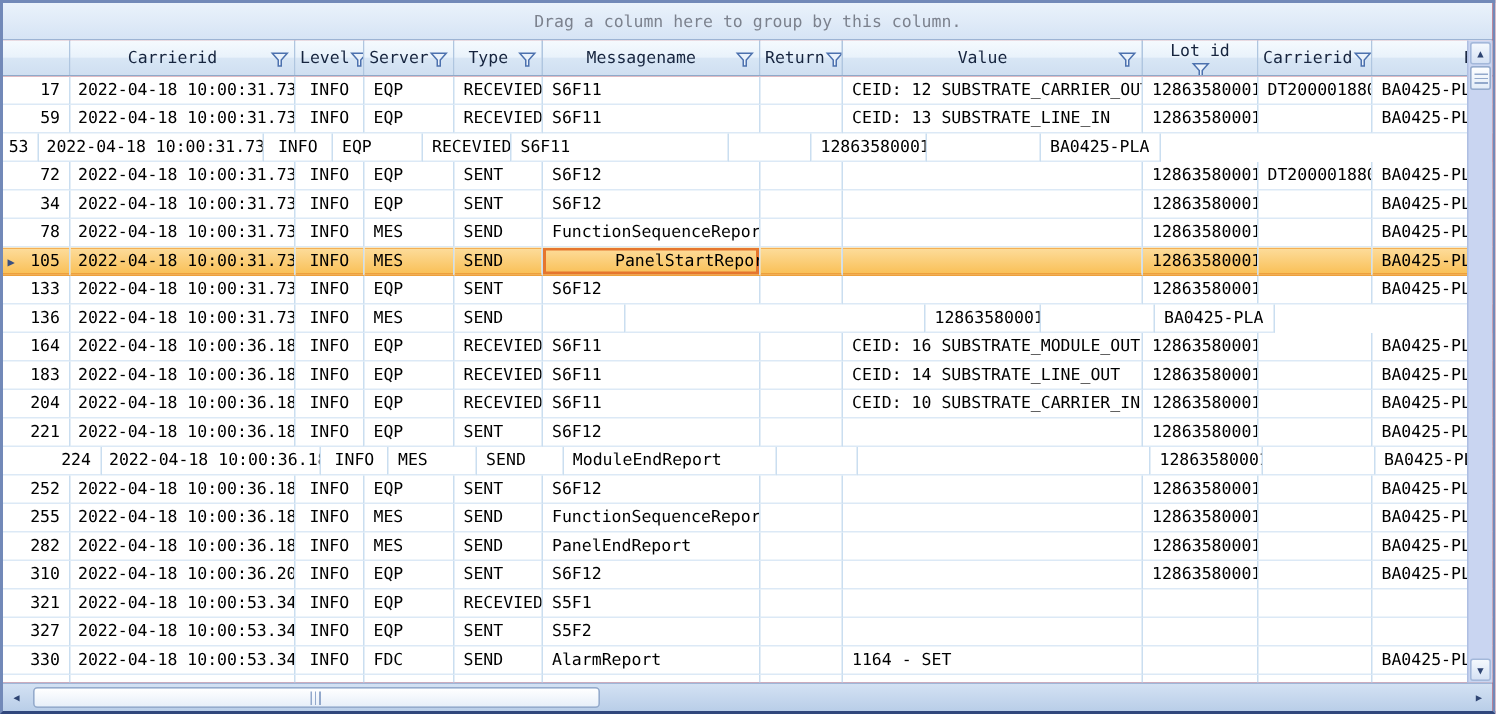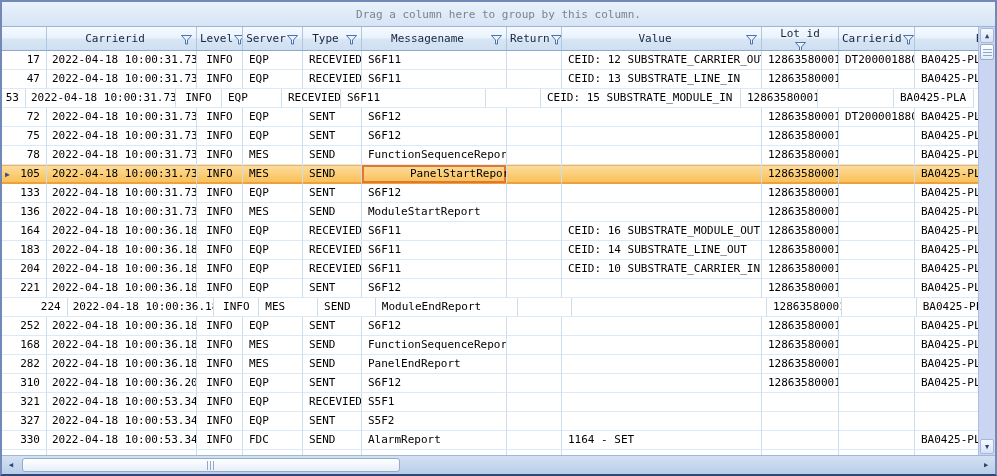--- a/index.html
+++ b/index.html
@@ -226,60 +226,59 @@
         <div class="cell c-server" style="width: 60px;">EQP</div>
         <div class="cell c-type" style="width: 59px;">RECEVIED</div>
         <div class="cell c-messagename" style="width: 145px;">S6F11</div>
         <div class="cell c-return" style="width: 55px;"></div>
         <div class="cell c-value" style="width: 200px;">CEID: 12 SUBSTRATE_CARRIER_OUT</div>
         <div class="cell c-lotid" style="width: 77px;">12863580001B</div>
         <div class="cell c-carrierid" style="width: 76px;">DT200001880</div>
         <div class="cell c-eq" style="width: 80px;">BA0425-PLA</div>
       </div>
       <div class="row">
-        <div class="cell c-id" style="width: 45px;">47</div>
+        <div class="cell c-id" style="width: 45px;">59</div>
         <div class="cell c-datetime" style="width: 150px;">2022-04-18 10:00:31.734</div>
         <div class="cell c-level" style="width: 46px;">INFO</div>
         <div class="cell c-server" style="width: 60px;">EQP</div>
         <div class="cell c-type" style="width: 59px;">RECEVIED</div>
         <div class="cell c-messagename" style="width: 145px;">S6F11</div>
         <div class="cell c-return" style="width: 55px;"></div>
         <div class="cell c-value" style="width: 200px;">CEID: 13 SUBSTRATE_LINE_IN</div>
         <div class="cell c-lotid" style="width: 77px;">12863580001B</div>
         <div class="cell c-carrierid" style="width: 76px;"></div>
         <div class="cell c-eq" style="width: 80px;">BA0425-PLA</div>
       </div>
       <div class="row">
         <div class="cell c-id" style="width: 24px;">53</div>
         <div class="cell c-datetime" style="width: 150px;">2022-04-18 10:00:31.734</div>
         <div class="cell c-level" style="width: 46px;">INFO</div>
         <div class="cell c-server" style="width: 60px;">EQP</div>
         <div class="cell c-type" style="width: 59px;">RECEVIED</div>
         <div class="cell c-messagename" style="width: 145px;">S6F11</div>
         <div class="cell c-return" style="width: 55px;"></div>
-        <div class="cell c-value" style="width: 200px;">CEID: 15 SUBSTRATE_MODULE_IN</div>
         <div class="cell c-lotid" style="width: 77px;">12863580001B</div>
         <div class="cell c-carrierid" style="width: 76px;"></div>
         <div class="cell c-eq" style="width: 80px;">BA0425-PLA</div>
       </div>
       <div class="row">
         <div class="cell c-id" style="width: 45px;">72</div>
         <div class="cell c-datetime" style="width: 150px;">2022-04-18 10:00:31.734</div>
         <div class="cell c-level" style="width: 46px;">INFO</div>
         <div class="cell c-server" style="width: 60px;">EQP</div>
         <div class="cell c-type" style="width: 59px;">SENT</div>
         <div class="cell c-messagename" style="width: 145px;">S6F12</div>
         <div class="cell c-return" style="width: 55px;"></div>
         <div class="cell c-value" style="width: 200px;"></div>
         <div class="cell c-lotid" style="width: 77px;">12863580001B</div>
         <div class="cell c-carrierid" style="width: 76px;">DT200001880</div>
         <div class="cell c-eq" style="width: 80px;">BA0425-PLA</div>
       </div>
       <div class="row">
-        <div class="cell c-id" style="width: 45px;">75</div>
+        <div class="cell c-id" style="width: 45px;">34</div>
         <div class="cell c-datetime" style="width: 150px;">2022-04-18 10:00:31.734</div>
         <div class="cell c-level" style="width: 46px;">INFO</div>
         <div class="cell c-server" style="width: 60px;">EQP</div>
         <div class="cell c-type" style="width: 59px;">SENT</div>
         <div class="cell c-messagename" style="width: 145px;">S6F12</div>
         <div class="cell c-return" style="width: 55px;"></div>
         <div class="cell c-value" style="width: 200px;"></div>
         <div class="cell c-lotid" style="width: 77px;">12863580001B</div>
         <div class="cell c-carrierid" style="width: 76px;"></div>
         <div class="cell c-eq" style="width: 80px;">BA0425-PLA</div>
@@ -322,21 +321,20 @@
         <div class="cell c-lotid" style="width: 77px;">12863580001B</div>
         <div class="cell c-carrierid" style="width: 76px;"></div>
         <div class="cell c-eq" style="width: 80px;">BA0425-PLA</div>
       </div>
       <div class="row">
         <div class="cell c-id" style="width: 45px;">136</div>
         <div class="cell c-datetime" style="width: 150px;">2022-04-18 10:00:31.734</div>
         <div class="cell c-level" style="width: 46px;">INFO</div>
         <div class="cell c-server" style="width: 60px;">MES</div>
         <div class="cell c-type" style="width: 59px;">SEND</div>
-        <div class="cell c-messagename" style="width: 145px;">ModuleStartReport</div>
         <div class="cell c-return" style="width: 55px;"></div>
         <div class="cell c-value" style="width: 200px;"></div>
         <div class="cell c-lotid" style="width: 77px;">12863580001B</div>
         <div class="cell c-carrierid" style="width: 76px;"></div>
         <div class="cell c-eq" style="width: 80px;">BA0425-PLA</div>
       </div>
       <div class="row">
         <div class="cell c-id" style="width: 45px;">164</div>
         <div class="cell c-datetime" style="width: 150px;">2022-04-18 10:00:36.188</div>
         <div class="cell c-level" style="width: 46px;">INFO</div>
@@ -408,21 +406,21 @@
         <div class="cell c-server" style="width: 60px;">EQP</div>
         <div class="cell c-type" style="width: 59px;">SENT</div>
         <div class="cell c-messagename" style="width: 145px;">S6F12</div>
         <div class="cell c-return" style="width: 55px;"></div>
         <div class="cell c-value" style="width: 200px;"></div>
         <div class="cell c-lotid" style="width: 77px;">12863580001B</div>
         <div class="cell c-carrierid" style="width: 76px;"></div>
         <div class="cell c-eq" style="width: 80px;">BA0425-PLA</div>
       </div>
       <div class="row">
-        <div class="cell c-id" style="width: 45px;">168</div>
+        <div class="cell c-id" style="width: 45px;">255</div>
         <div class="cell c-datetime" style="width: 150px;">2022-04-18 10:00:36.188</div>
         <div class="cell c-level" style="width: 46px;">INFO</div>
         <div class="cell c-server" style="width: 60px;">MES</div>
         <div class="cell c-type" style="width: 59px;">SEND</div>
         <div class="cell c-messagename" style="width: 145px;">FunctionSequenceReport</div>
         <div class="cell c-return" style="width: 55px;"></div>
         <div class="cell c-value" style="width: 200px;"></div>
         <div class="cell c-lotid" style="width: 77px;">12863580001B</div>
         <div class="cell c-carrierid" style="width: 76px;"></div>
         <div class="cell c-eq" style="width: 80px;">BA0425-PLA</div>

